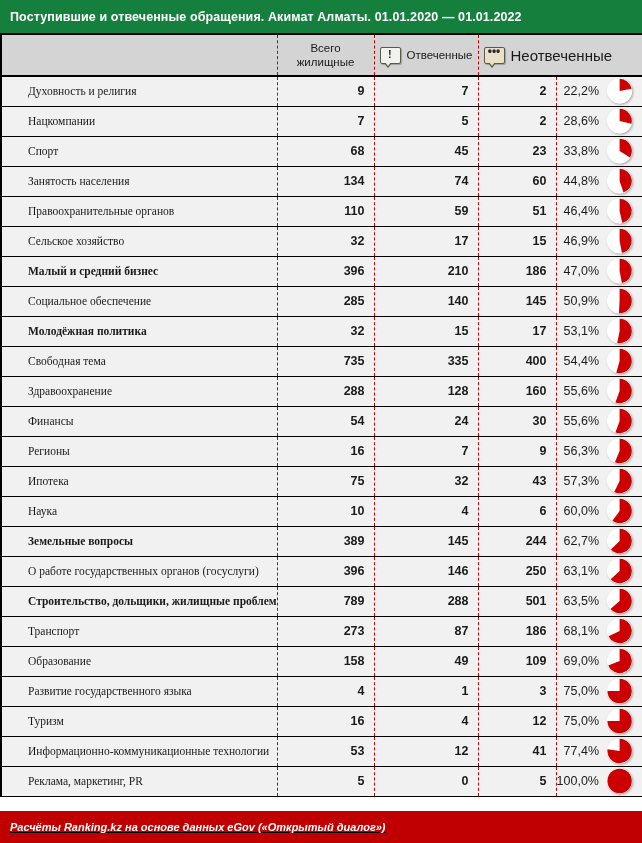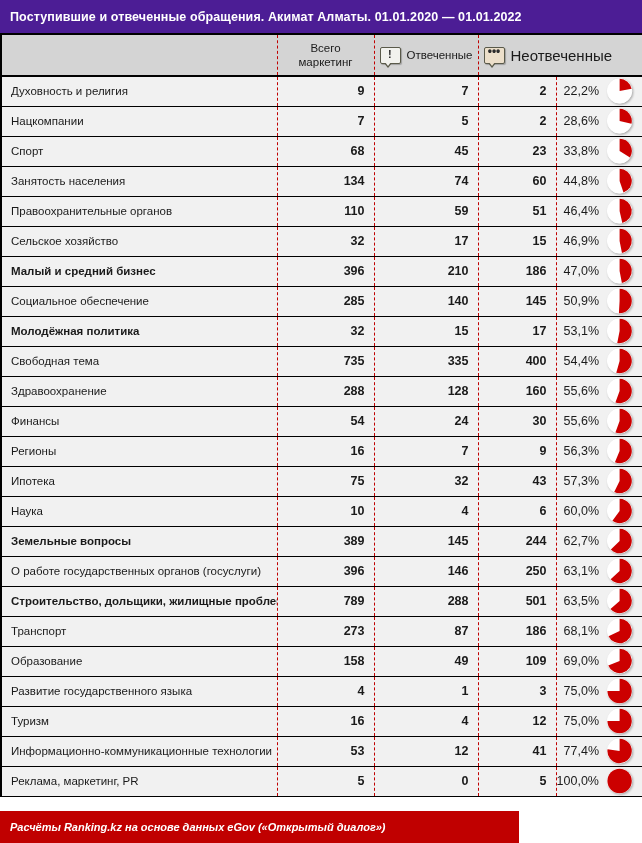--- a/index.html
+++ b/index.html
@@ -8,21 +8,21 @@
     background:#ffffff;
     font-family:"Liberation Sans","DejaVu Sans",sans-serif;
     -webkit-font-smoothing:antialiased;
     overflow:hidden;
   }
   .sheet{position:relative;width:642px;height:843px;box-sizing:border-box;}
 
   
   .titlebar{
     position:absolute;left:0;top:0;width:642px;height:33px;
-    background:#4c1d95;
+    background:#15803d;
     display:flex;align-items:center;
   }
   .titlebar .title{
     color:#ffffff;font-size:12.5px;font-weight:bold;
     padding-left:10px;letter-spacing:0.1px;white-space:nowrap;
   }
 
   
   .tablewrap{
     position:absolute;left:0;top:33px;width:642px;height:778px;
@@ -119,23 +119,24 @@
     background:#f1f1f1;
     border-top:1.5px solid #000;
     border-bottom:1.5px solid #000;
     padding:0;
     vertical-align:middle;
     font-size:11.5px;
     color:#1a1a1a;
   }
   td.t-label{
     border-left:2px solid #000;
-    padding-left:9px;
+    padding-left:26px;
     white-space:nowrap;
     overflow:hidden;
+    font-family:Liberation Serif, serif;
   }
   td.t-num{
     border-left:1px dashed #c00000;
     text-align:right;
     padding-right:9px;
     font-weight:bold;
     font-size:12.5px;
   }
   td.t-unans{
     border-left:1px dashed #c00000;
@@ -161,22 +162,22 @@
   .piewrap{
     width:38px;height:28px;
     display:flex;align-items:center;justify-content:flex-start;
     padding-left:1px;
     box-sizing:border-box;
   }
   .piewrap svg{display:block;filter:drop-shadow(1.5px 1.5px 1px rgba(0,0,0,.30));}
 
   
   .footer{
-    position:absolute;left:0;top:811px;width:519px;height:32px;
-    background:#c00000;display:flex;align-items:center;
+    position:absolute;left:0;top:811px;width:642px;height:32px;
+    background:#c00000;display:flex;align-items:center;text-decoration:underline;
   }
   .footer .ftext{
     color:#ffffff;font-size:11px;font-weight:bold;font-style:italic;
     padding-left:10px;white-space:nowrap;
   }
 </style>
 </head>
 <body>
 
 <div class="sheet">
@@ -193,21 +194,21 @@
           <col class="c-ans">
         <col class="c-unans">
           <col class="c-pct">
           <col class="c-pie">
       </colgroup>
       <thead>
         <tr>
           <th class="h-label"></th>
           <th class="h-total">
             <div>Всего</div>
-            <div>маркетинг</div>
+            <div>жилищные</div>
           </th>
           <th class="h-ans">
             <div class="hcell-icon">
               <span class="bubble excl">
                   <span class="glyph">!</span>
                 </span>
               <span>Отвеченные</span>
             </div>
           </th>
           <th class="h-unans">

